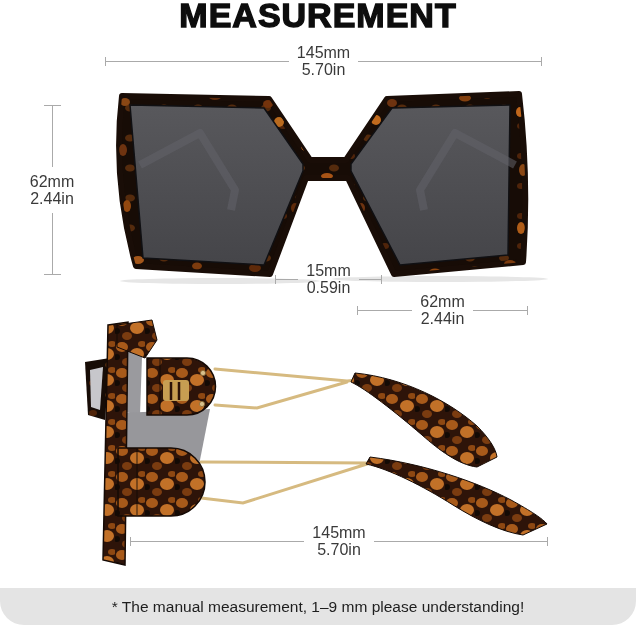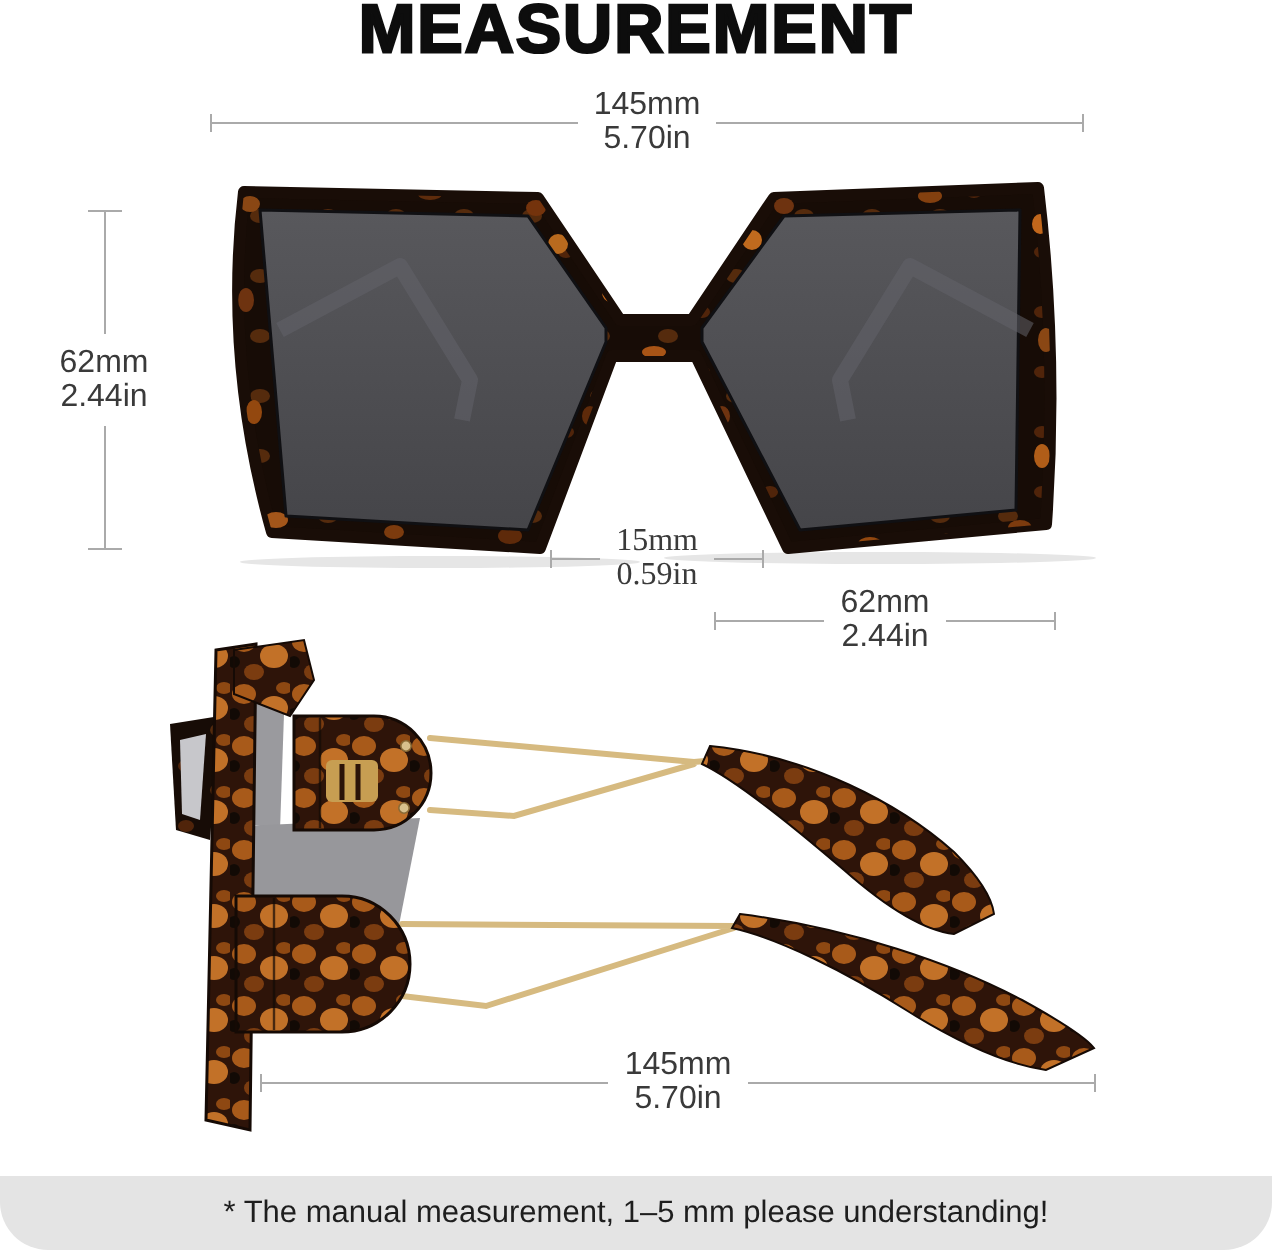--- a/index.html
+++ b/index.html
@@ -129,21 +129,21 @@
 
   <div class="dim dim-v" style="left:23px;top:105px;width:58px;height:170px;">
     <span class="seg tick-t"></span>
     <span class="vals">
       <span>62mm</span>
       <span>2.44in</span>
     </span>
     <span class="seg tick-b"></span>
   </div>
 
-  <div class="dim dim-h" style="left:275px;top:262px;width:107px;font-family:Liberation Serif, serif;">
+  <div class="dim dim-h" style="left:275px;top:262px;width:107px;">
     <span class="seg tick-l"></span>
     <span class="vals">
       <span>15mm</span>
       <span>0.59in</span>
     </span>
     <span class="seg tick-r"></span>
   </div>
 
   <div class="dim dim-h" style="left:357px;top:293px;width:171px;">
     <span class="seg tick-l"></span>
@@ -157,16 +157,16 @@
   <div class="dim dim-h" style="left:130px;top:524px;width:418px;">
     <span class="seg tick-l"></span>
     <span class="vals">
       <span>145mm</span>
       <span>5.70in</span>
     </span>
     <span class="seg tick-r"></span>
   </div>
 
   <div class="footer">
-    <span>* The manual measurement, 1–5 mm please understanding!</span>
+    <span>* The manual measurement, 1–9 mm please understanding!</span>
   </div>
 
 </div>
 
 </body></html>

